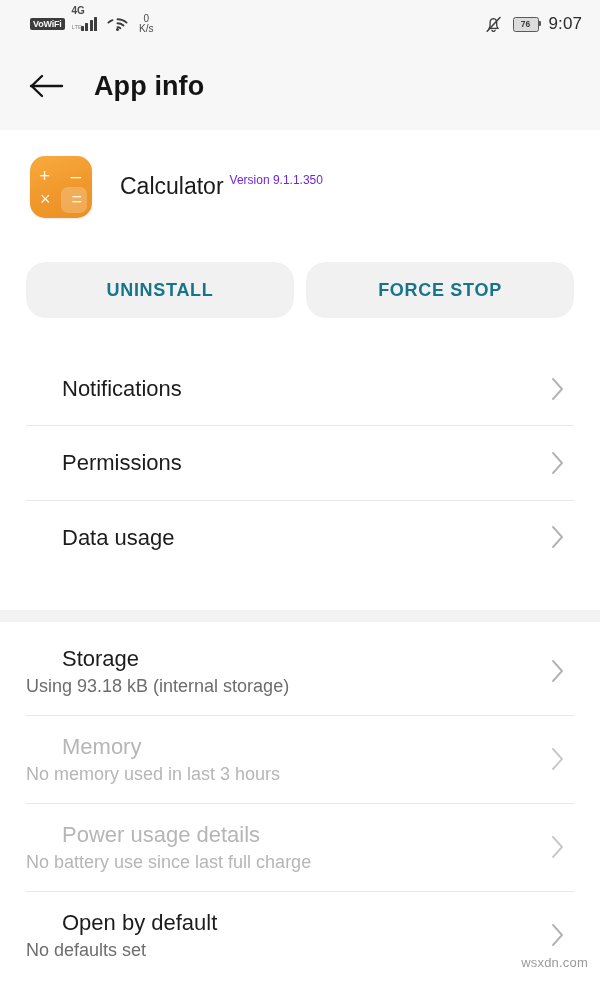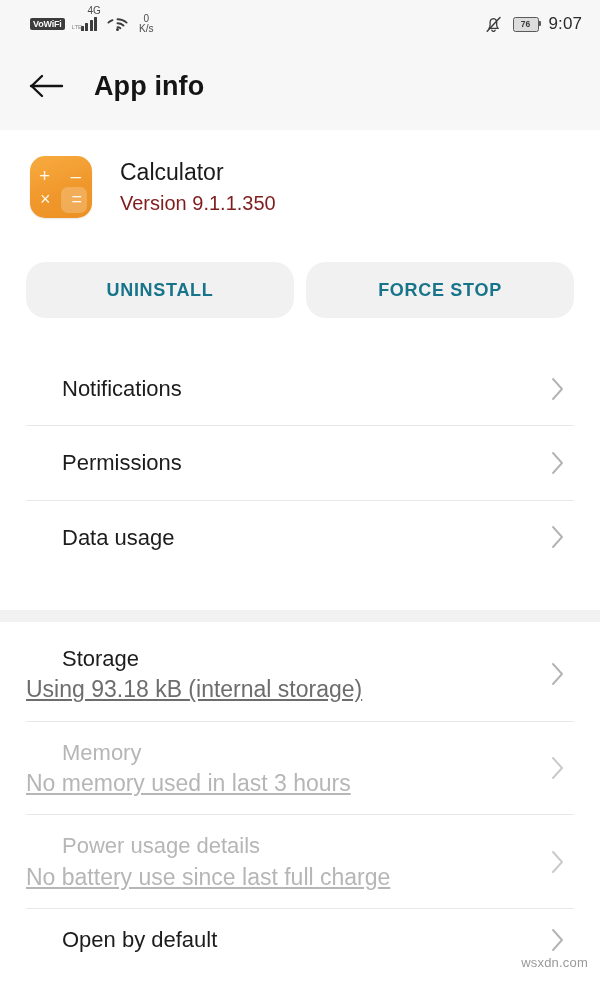--- a/index.html
+++ b/index.html
@@ -40,23 +40,23 @@
     border-radius:2px;
     line-height:1;
     font-family:"Liberation Sans", sans-serif;
   }
 
   .sig-wrap { display:flex; align-items:flex-end; gap:1px; position:relative; }
   .sig-label {
     font-size:10px;
     color:#4a4a4a;
     position:absolute;
-    top:-11px; left:16px;
+    top:-11px; left:0;
     line-height:1;
-    font-weight:400;
+    font-weight:700;
   }
   .sig-sub {
     font-size:6px; color:#8a8a8a;
     position:absolute; bottom:1px; left:0;
     line-height:1;
   }
   .sig-bars { display:flex; align-items:flex-end; gap:1.5px; margin-left:9px; }
   .sig-bars i { display:block; width:3px; background:#3c3c3c; border-radius:0.5px; }
   .sig-bars i:nth-child(1){height:5px;}
   .sig-bars i:nth-child(2){height:8px;}
@@ -110,23 +110,23 @@
     position:absolute; right:5px; bottom:5px;
     width:26px; height:26px; border-radius:7px;
     background:rgba(255,255,255,0.22);
   }
   .glyph { position:absolute; color:#fff7ea; font-weight:300; line-height:1; }
   .g-plus  { left:9px;  top:10px;  font-size:19px; }
   .g-minus { right:11px; top:10px; font-size:19px; }
   .g-times { left:10px; bottom:10px; font-size:18px; }
   .g-eq    { right:10px; bottom:10px; font-size:18px; }
 
-  .app-meta { display:flex; flex-direction:column; gap:6px; }
+  .app-meta { display:flex; flex-direction:row; gap:6px; }
   .app-name { font-size:23px; color:#1a1a1a; line-height:1.1; }
-  .app-version { font-size:20px; color:#7f1d1d; line-height:1.1; }
+  .app-version { font-size:12px; color:#6d28d9; line-height:1.1; }
 
   
   .actions {
     display:flex; gap:12px;
     padding:44px 26px 0 26px;
   }
   .action-btn {
     flex:1; height:56px;
     background:#f1f1f1;
     border:none; border-radius:20px;
@@ -143,21 +143,21 @@
   .section-gap { height:12px; background:#f2f2f2; margin-top:36px; }
 
   .row {
     position:relative;
     display:flex; align-items:center;
     min-height:56px;
     cursor:pointer;
   }
   .row .labels { flex:1; display:flex; flex-direction:column; gap:5px; }
   .row .r-title { font-size:22px; color:#1c1c1c; line-height:1.15;margin-left:36px; }
-  .row .r-sub { font-size:23px; color:#6d6d6d; line-height:1.15;text-decoration:underline; }
+  .row .r-sub { font-size:18px; color:#6d6d6d; line-height:1.15; }
   .row.disabled .r-title { color:#b6b6b6; }
   .row.disabled .r-sub { color:#b6b6b6; }
 
   .divider { height:1px; background:#e8e8e8; }
 
   .chev {
     width:24px; height:24px; flex:none;
     display:flex; align-items:center; justify-content:center;
     margin-right:4px;
   }
@@ -334,20 +334,21 @@
         <svg width="14" height="24" viewBox="0 0 14 24">
             <polyline points="2,2 11,12 2,22" fill="none" stroke="#c9c9c9" stroke-width="1.9" stroke-linecap="round" stroke-linejoin="round"></polyline>
           </svg>
       </span>
     </div>
     <div class="divider"></div>
 
     <div class="row row-two">
       <div class="labels">
         <span class="r-title">Open by default</span>
+        <span class="r-sub">No defaults set</span>
       </div>
       <span class="chev">
         <svg width="14" height="24" viewBox="0 0 14 24">
             <polyline points="2,2 11,12 2,22" fill="none" stroke="#b3b3b3" stroke-width="1.9" stroke-linecap="round" stroke-linejoin="round"></polyline>
           </svg>
       </span>
     </div>
   </div>
 
   <span class="watermark">wsxdn.com</span>

